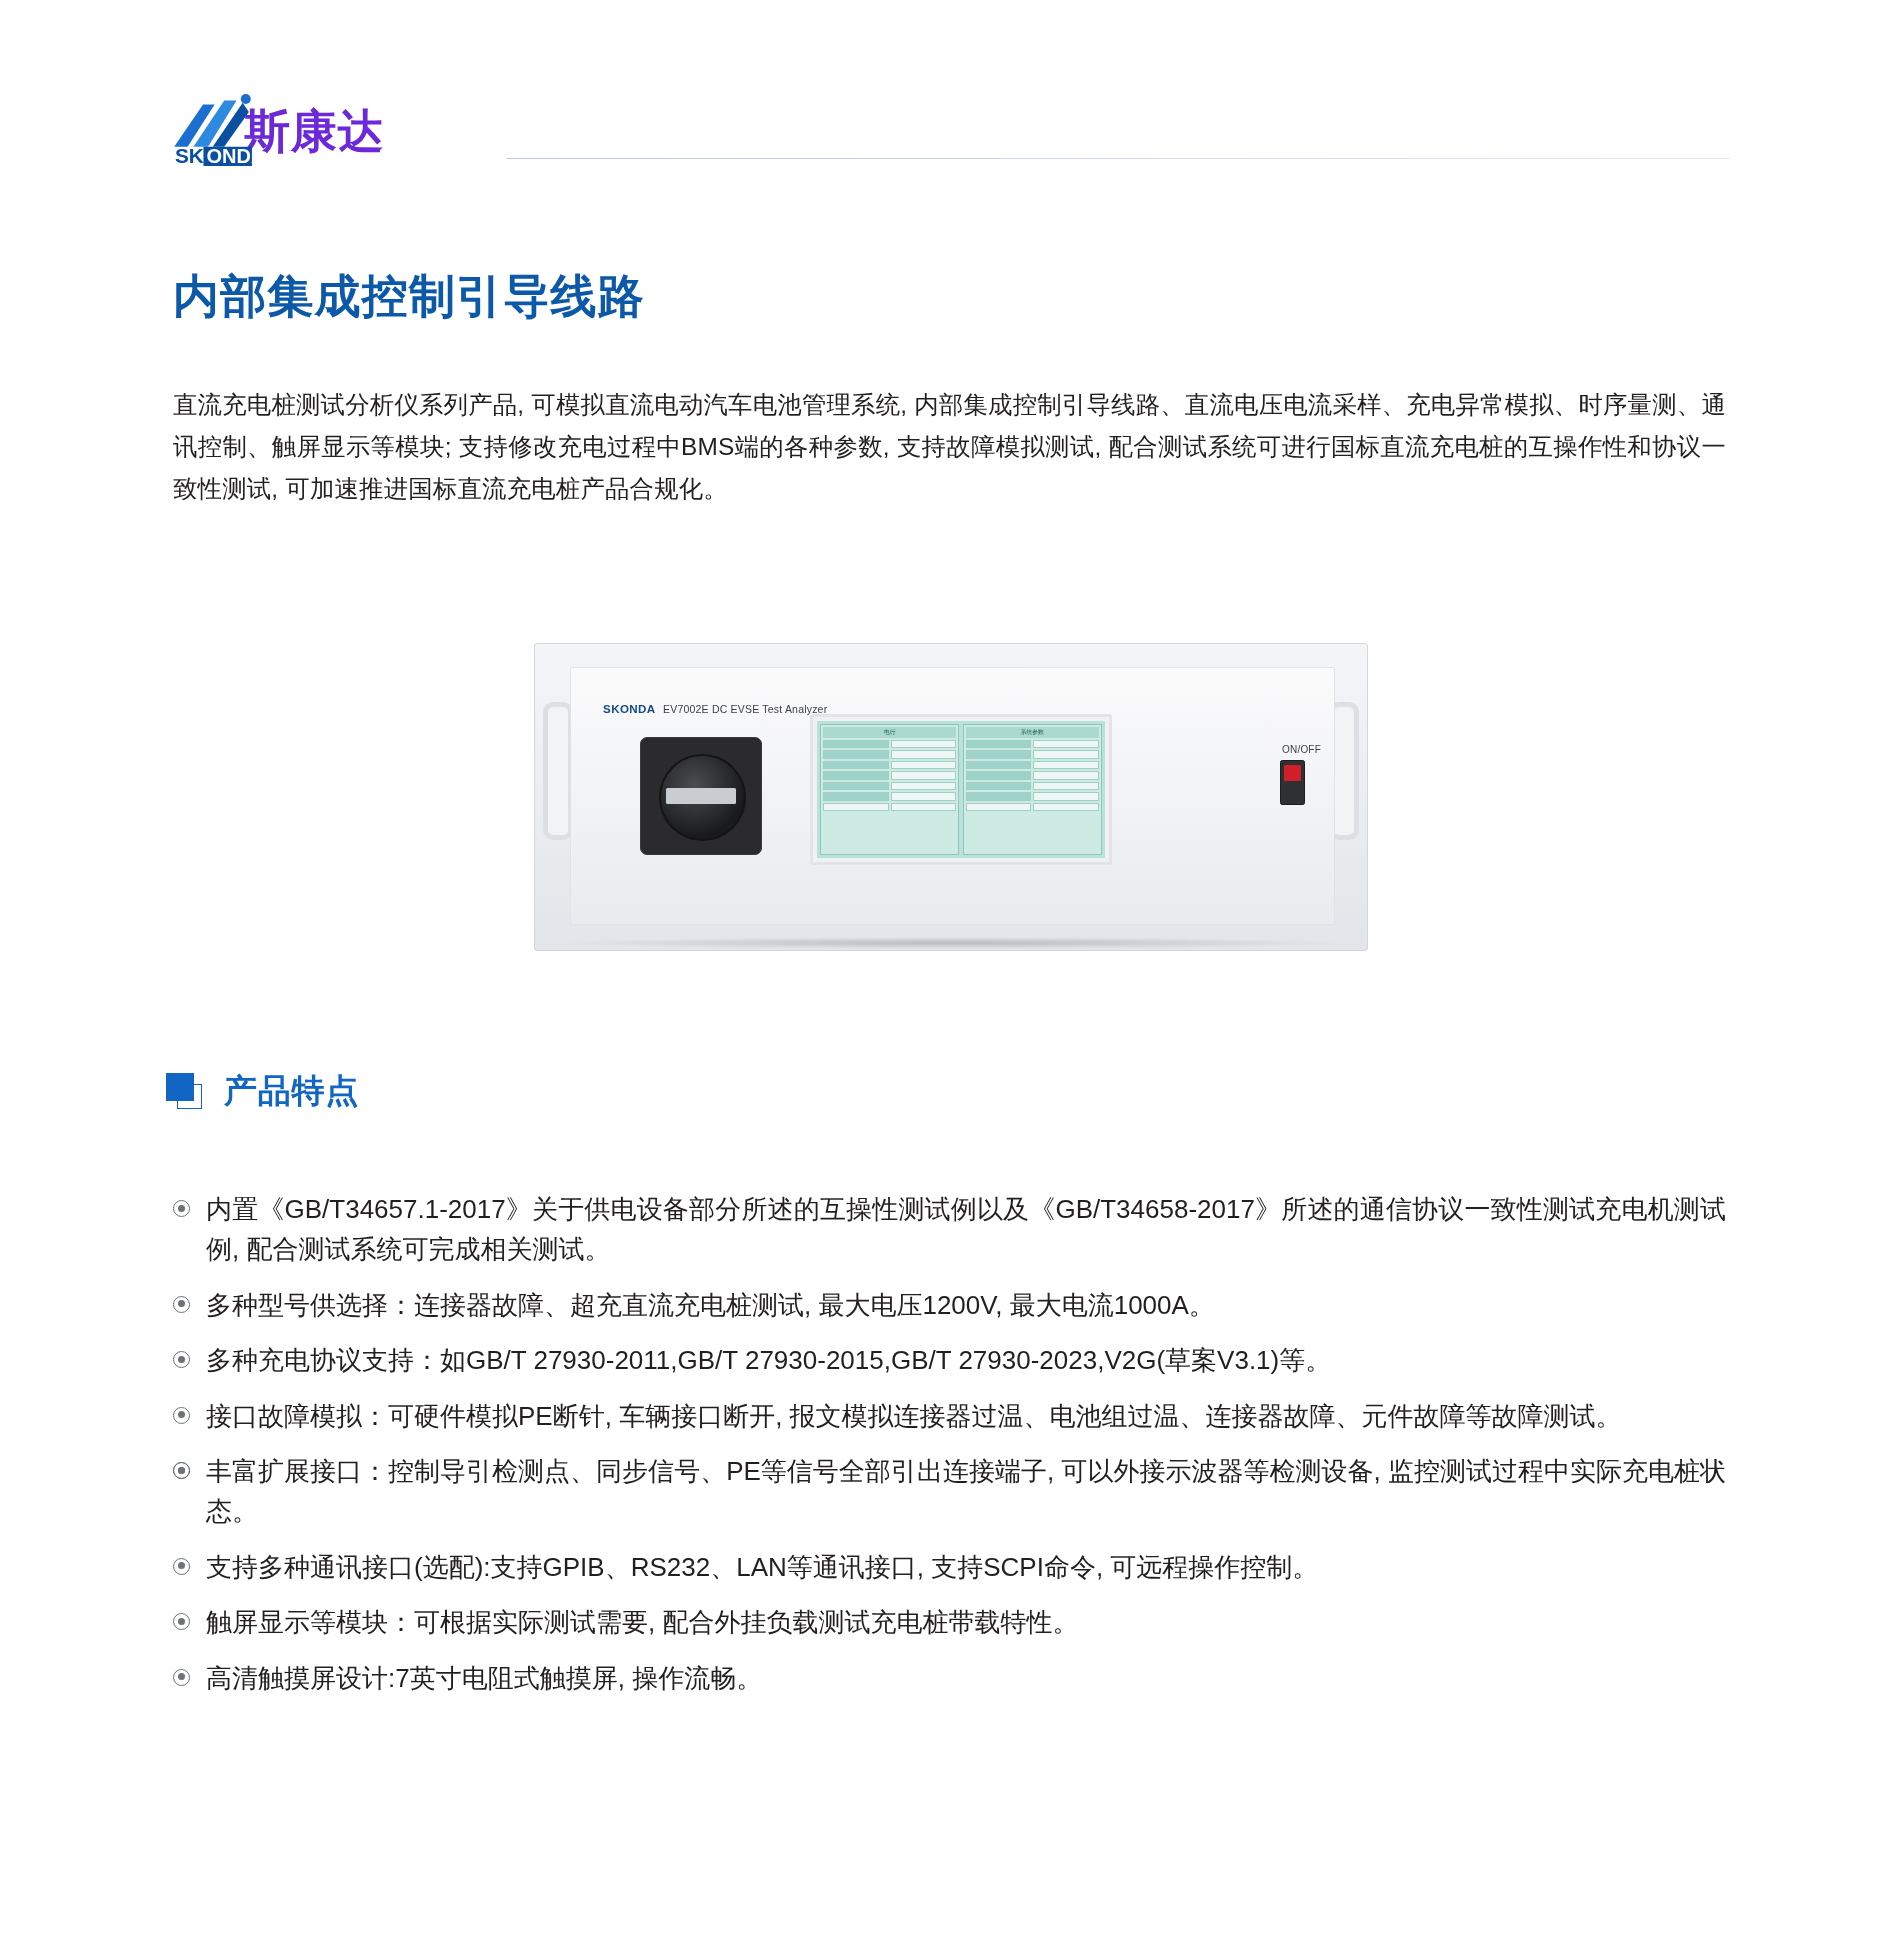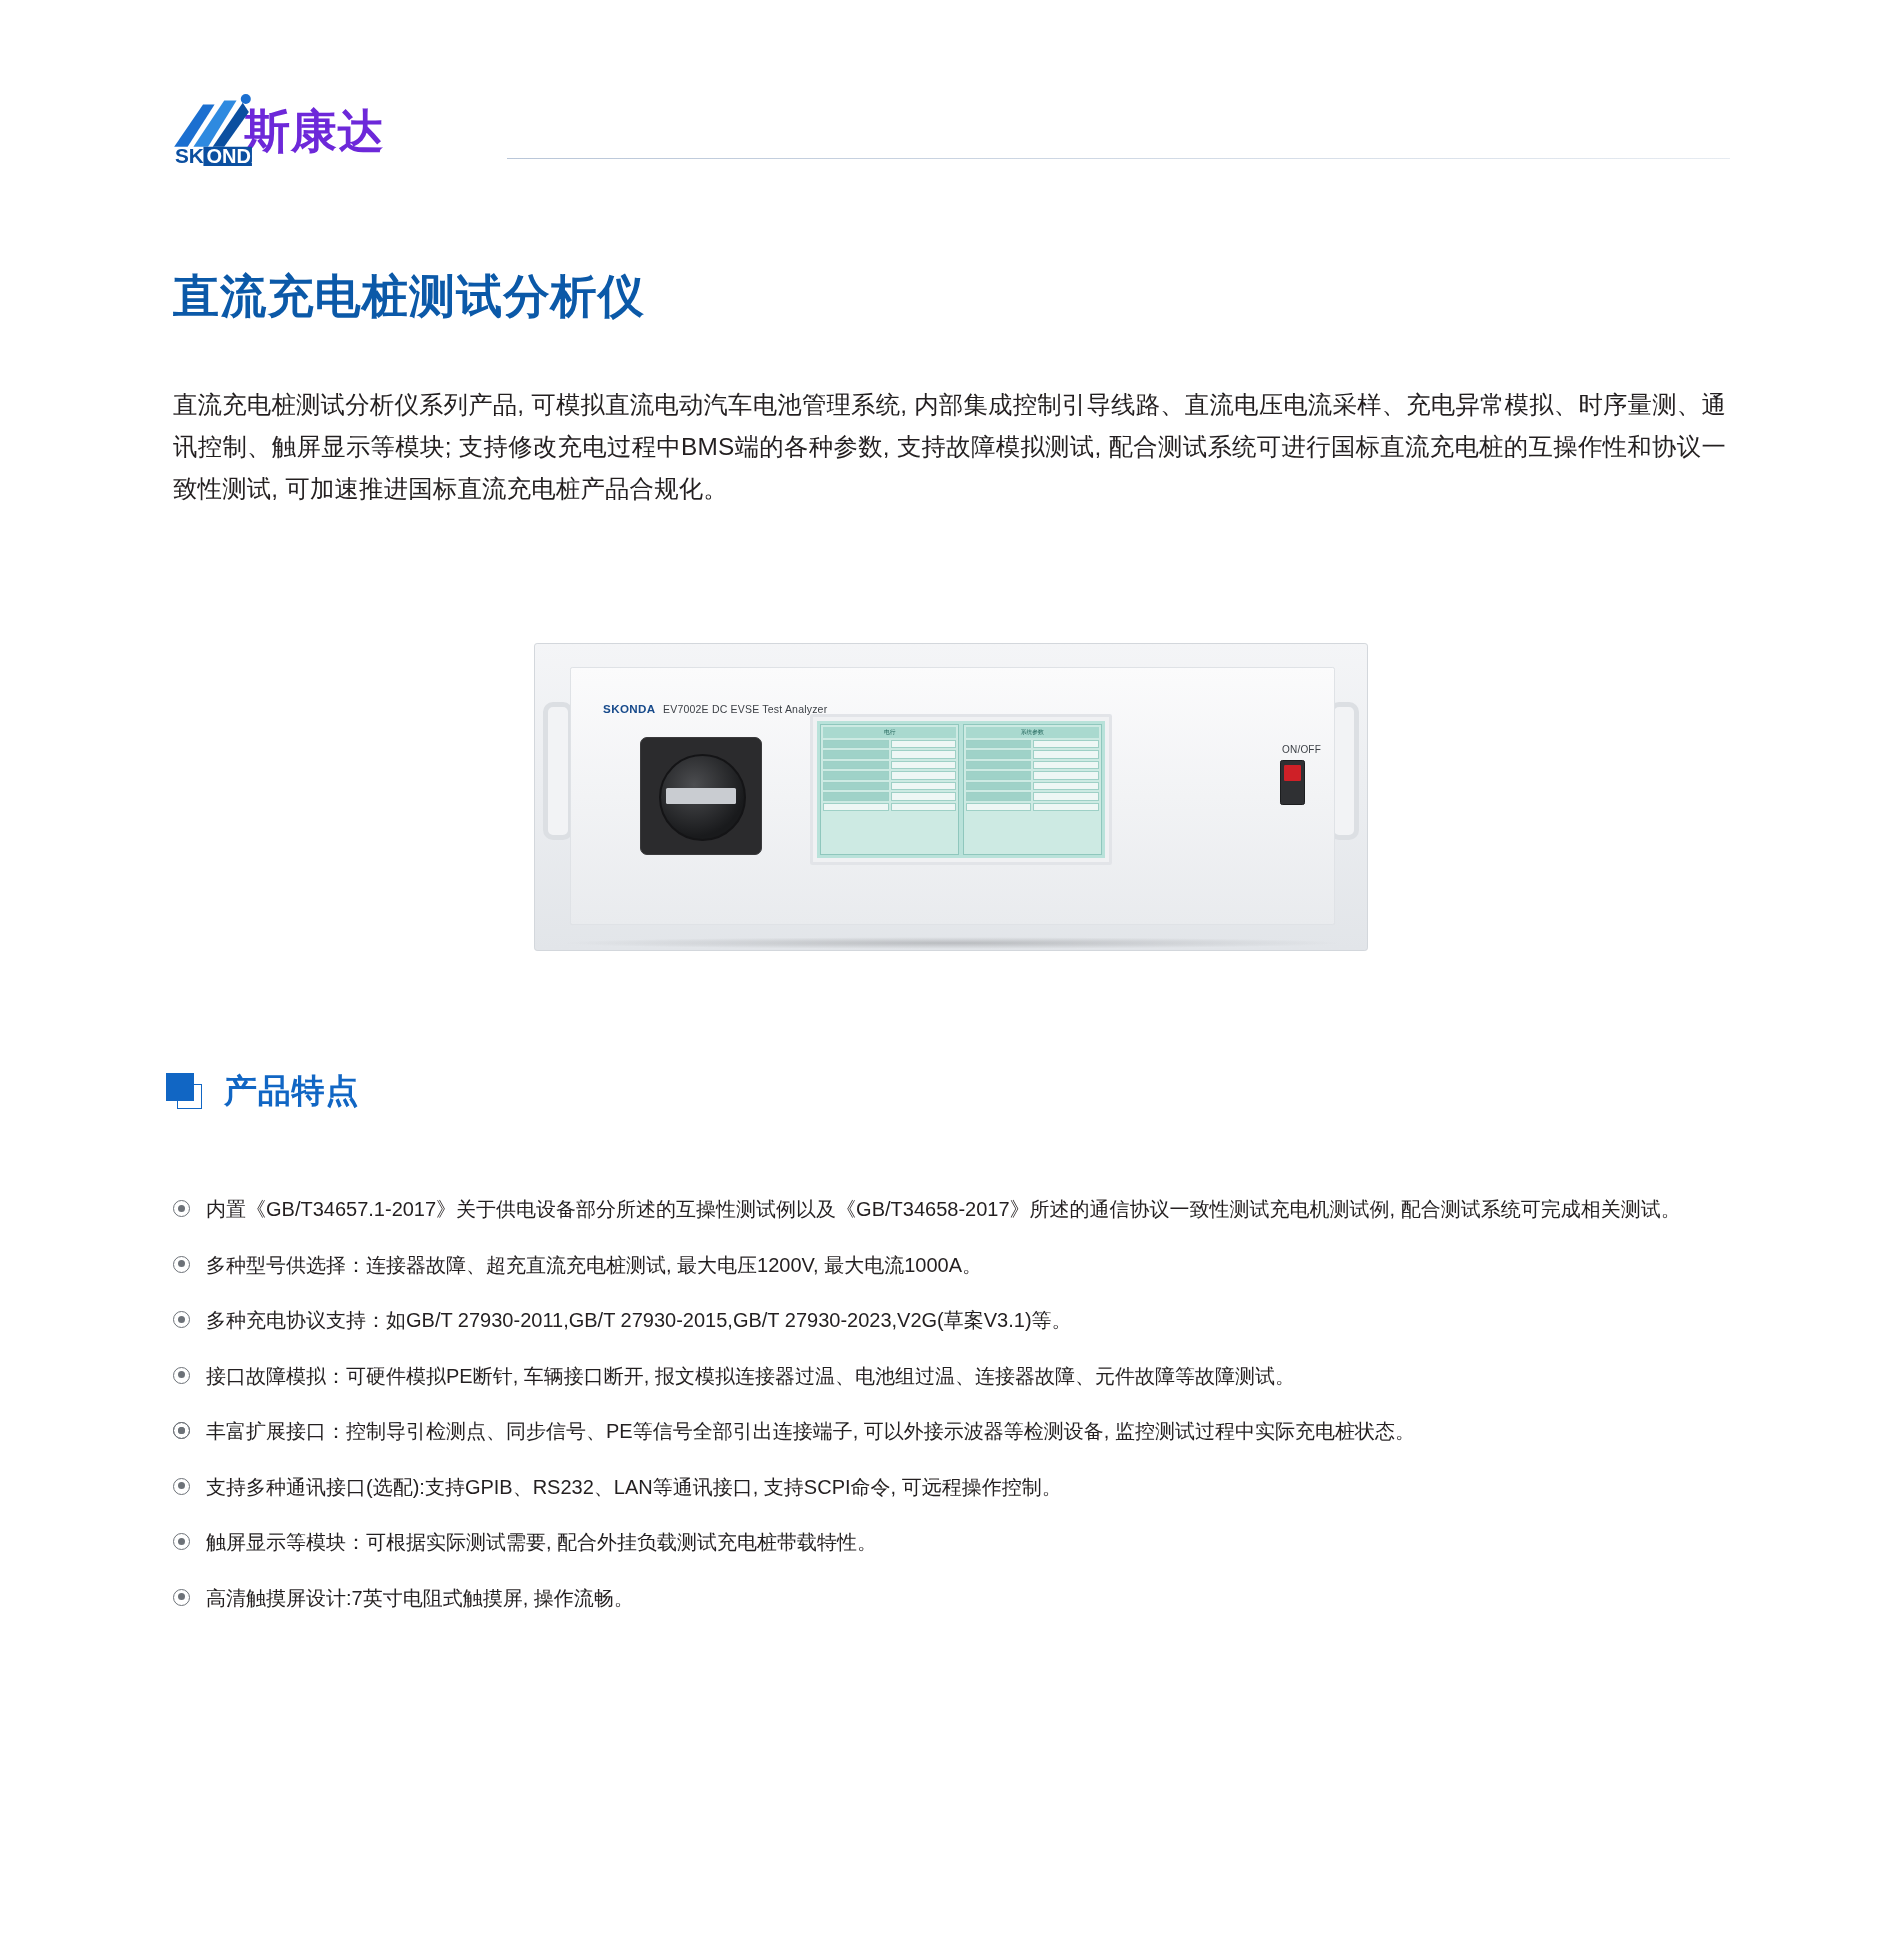--- a/index.html
+++ b/index.html
@@ -296,21 +296,21 @@
   .features {
     position: absolute;
     left: 173px;
     top: 1189px;
     width: 1553px;
   }
   .feature {
     position: relative;
     padding-left: 33px;
     margin-bottom: 15.5px;
-    font-size: 20px;
+    font-size: 26px;
     line-height: 40px;
     color: #231f20;
     text-align: justify;
   }
   .feature .bullet {
     position: absolute;
     left: 0;
     top: 11px;
     width: 17px;
     height: 17px;
@@ -345,21 +345,21 @@
           <text x="22" y="192" font-family="Liberation Sans, sans-serif" font-size="54" font-weight="bold" fill="#0b4fa0">SK</text>
           <rect x="96" y="150" width="126" height="50" fill="#0b4fa0"></rect>
           <text x="104" y="192" font-family="Liberation Sans, sans-serif" font-size="52" font-weight="bold" fill="#ffffff">ONDA</text>
         </svg>
       </div>
       <div class="logo-cn">斯康达</div>
     </div>
     <div class="header-rule"></div>
   </div>
 
-  <h1 class="doc-title">直流充电桩测试分析仪</h1>
+  <h1 class="doc-title">内部集成控制引导线路</h1>
 
   <p class="intro">直流充电桩测试分析仪系列产品, 可模拟直流电动汽车电池管理系统, 内部集成控制引导线路、直流电压电流采样、充电异常模拟、时序量测、通讯控制、触屏显示等模块; 支持修改充电过程中BMS端的各种参数, 支持故障模拟测试, 配合测试系统可进行国标直流充电桩的互操作性和协议一致性测试, 可加速推进国标直流充电桩产品合规化。</p>
 
   <div class="device-wrap">
     <div class="device-body">
       <div class="handle left"></div>
       <div class="handle right"></div>
       <div class="device-face"></div>
       <div class="brand-small">SKONDA</div>
       <div class="model-small">EV7002E DC EVSE Test Analyzer</div>

